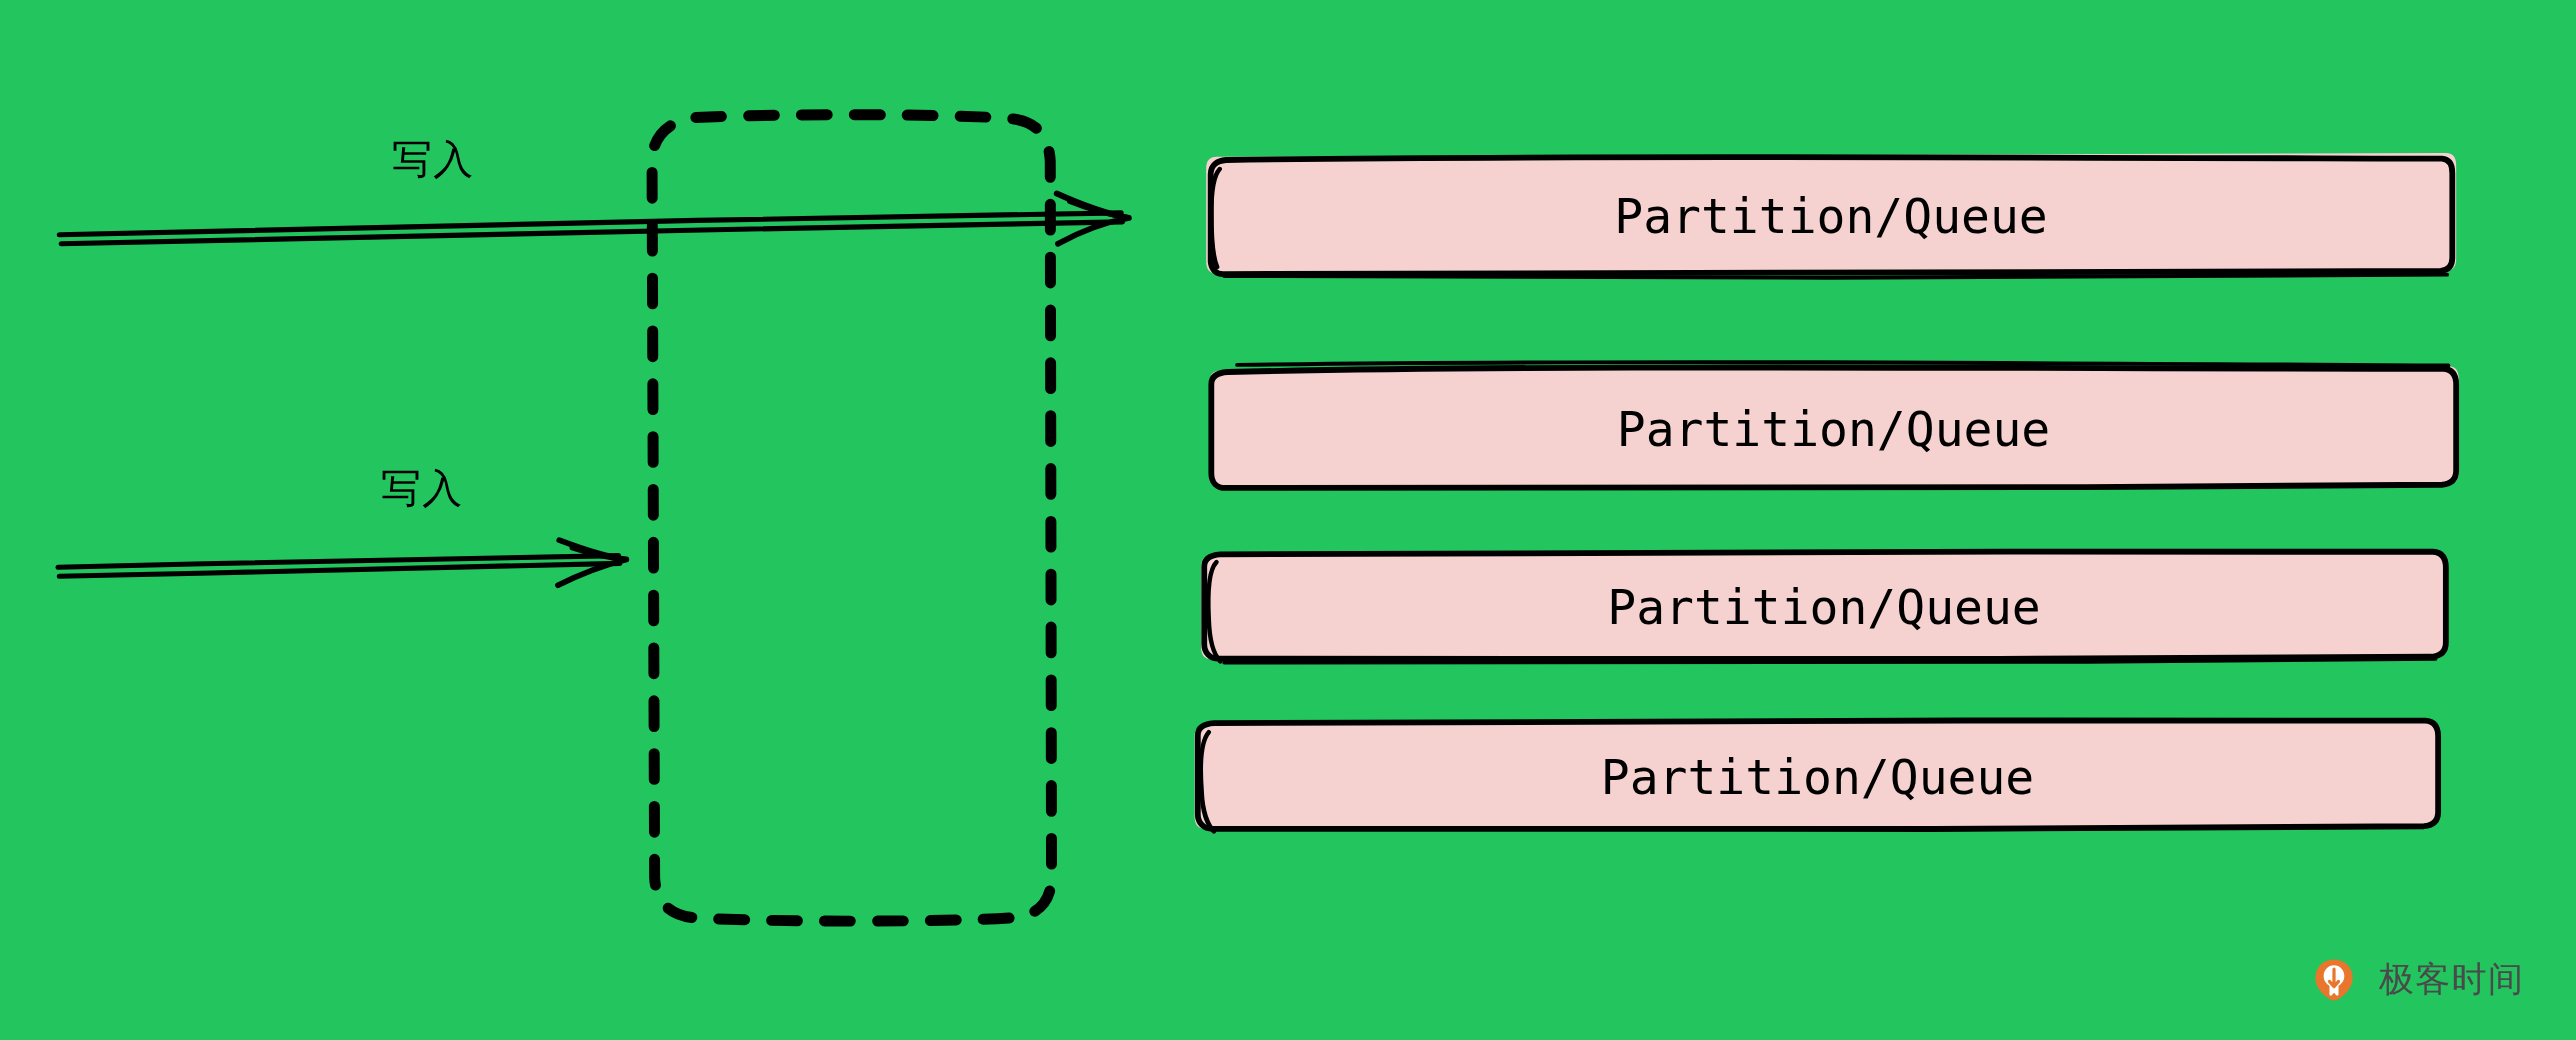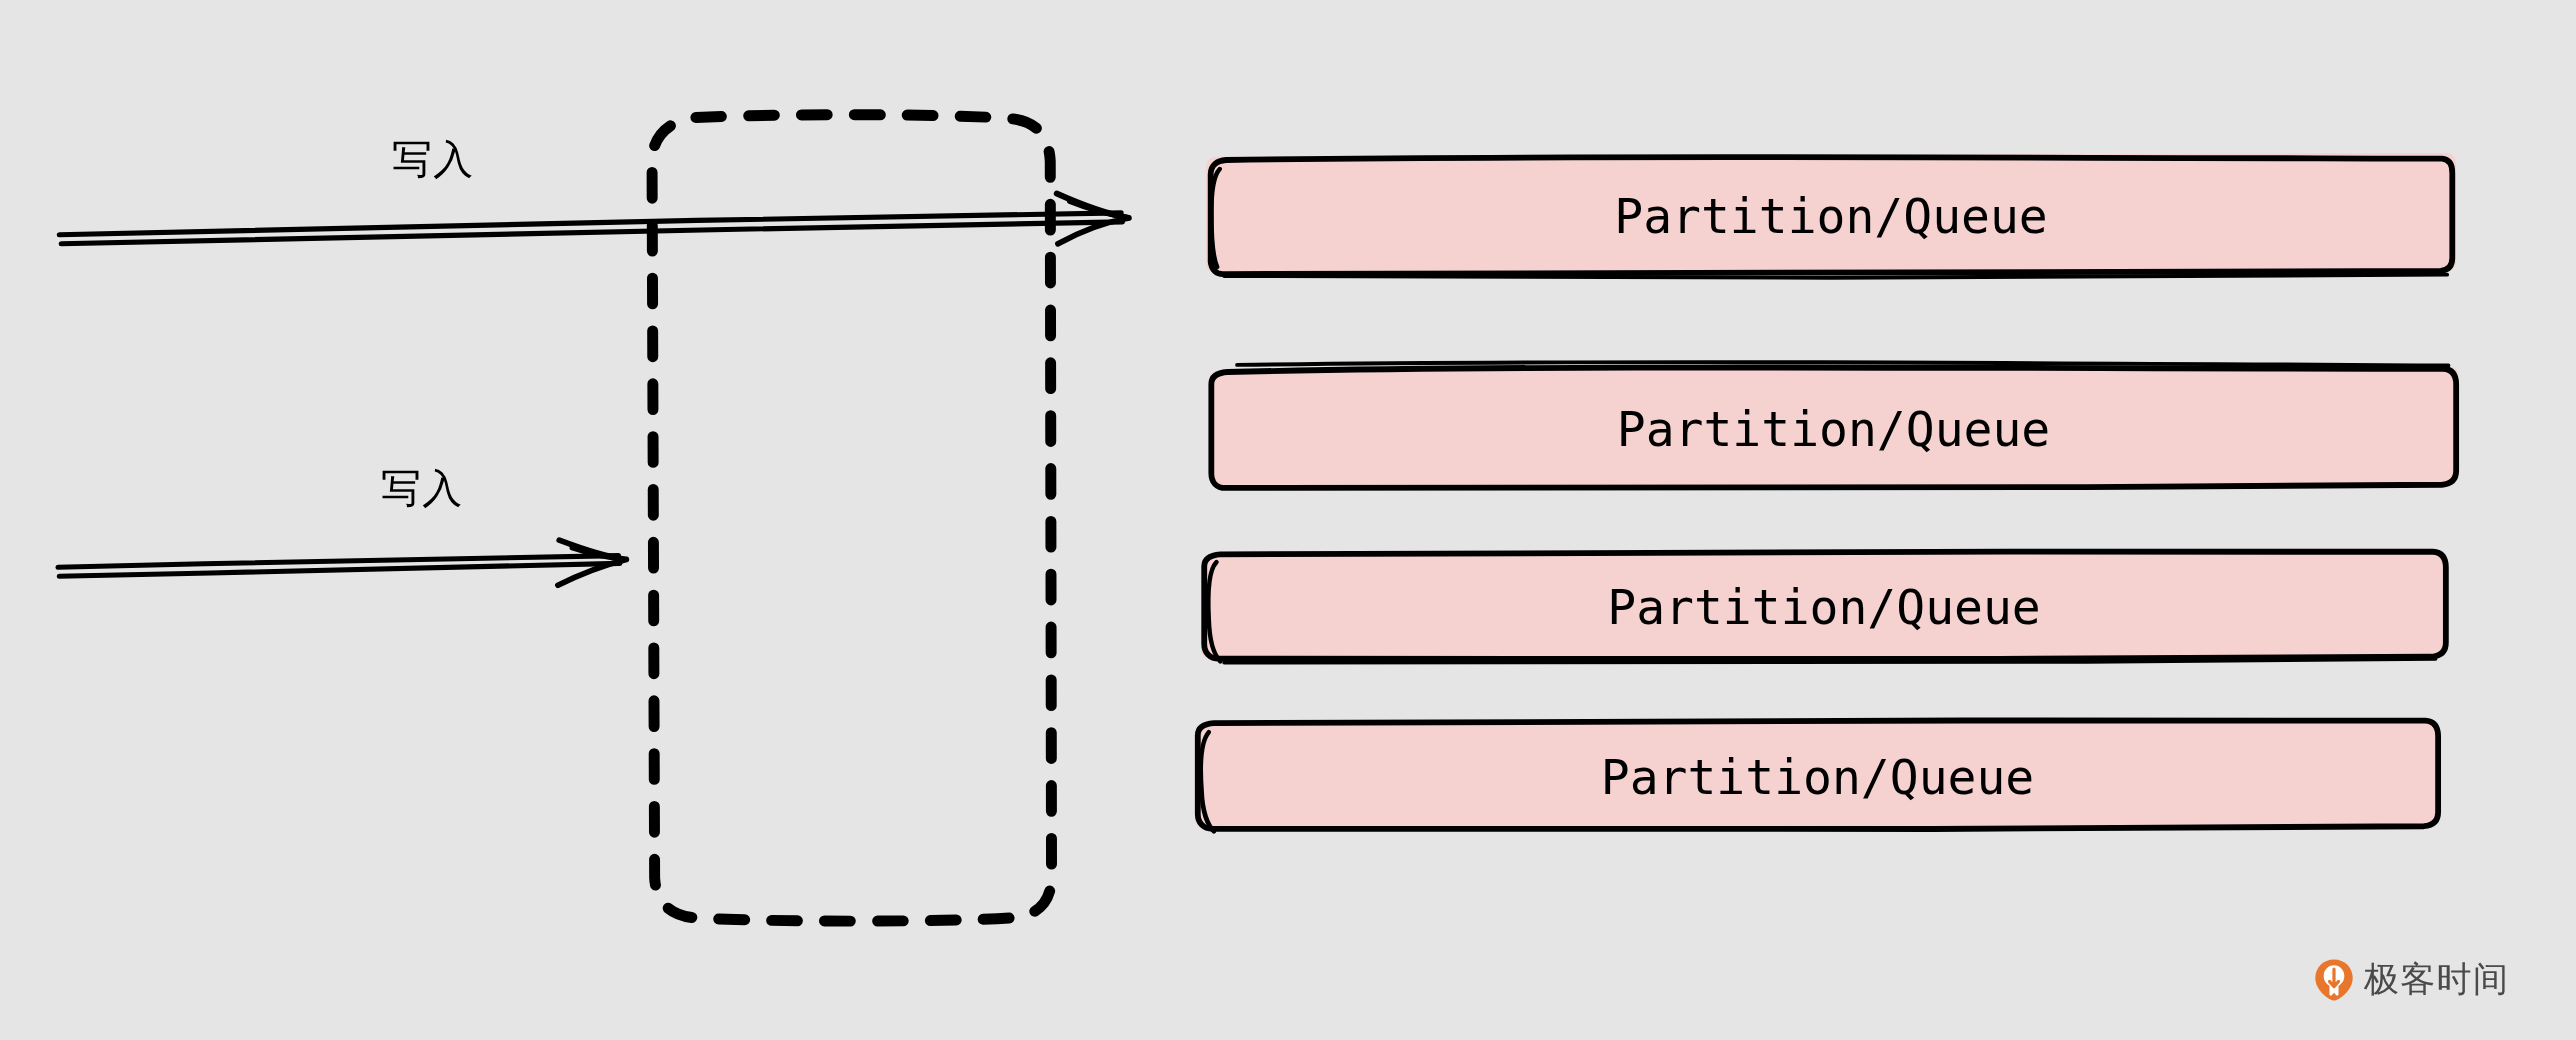--- a/index.html
+++ b/index.html
@@ -7,21 +7,21 @@
     padding: 0;
     background: #ffffff;
   }
   body {
     font-family: "DejaVu Sans", sans-serif;
   }
   #canvas {
     position: relative;
     width: 2576px;
     height: 1041px;
-    background: #e5e5e5;
+    background: #22c55e;
     overflow: hidden;
   }
   #sketch {
     position: absolute;
     left: 0;
     top: 0;
     width: 2576px;
     height: 1041px;
   }
   .lbl {
@@ -57,21 +57,21 @@
     top: 50%;
     transform: translateY(-50%);
   }
   
   #logo {
     position: absolute;
     left: 2314px;
     top: 958px;
     display: flex;
     align-items: center;
-    gap: 10px;
+    gap: 25px;
   }
   #logo .pin {
     width: 40px;
     height: 43px;
     position: relative;
   }
   #logo .logo-text {
     font-family: "DejaVu Sans", sans-serif;
     font-size: 35px;
     color: #4a4a4a;

